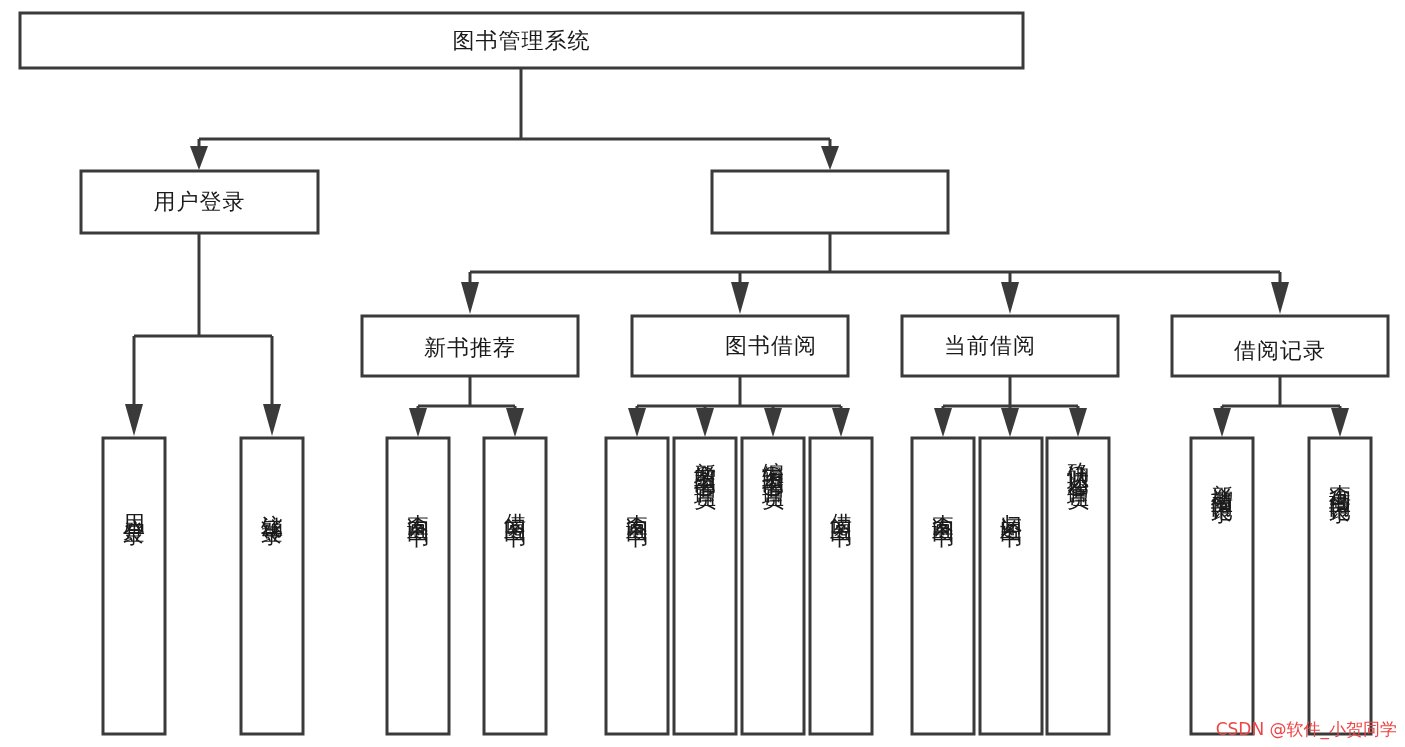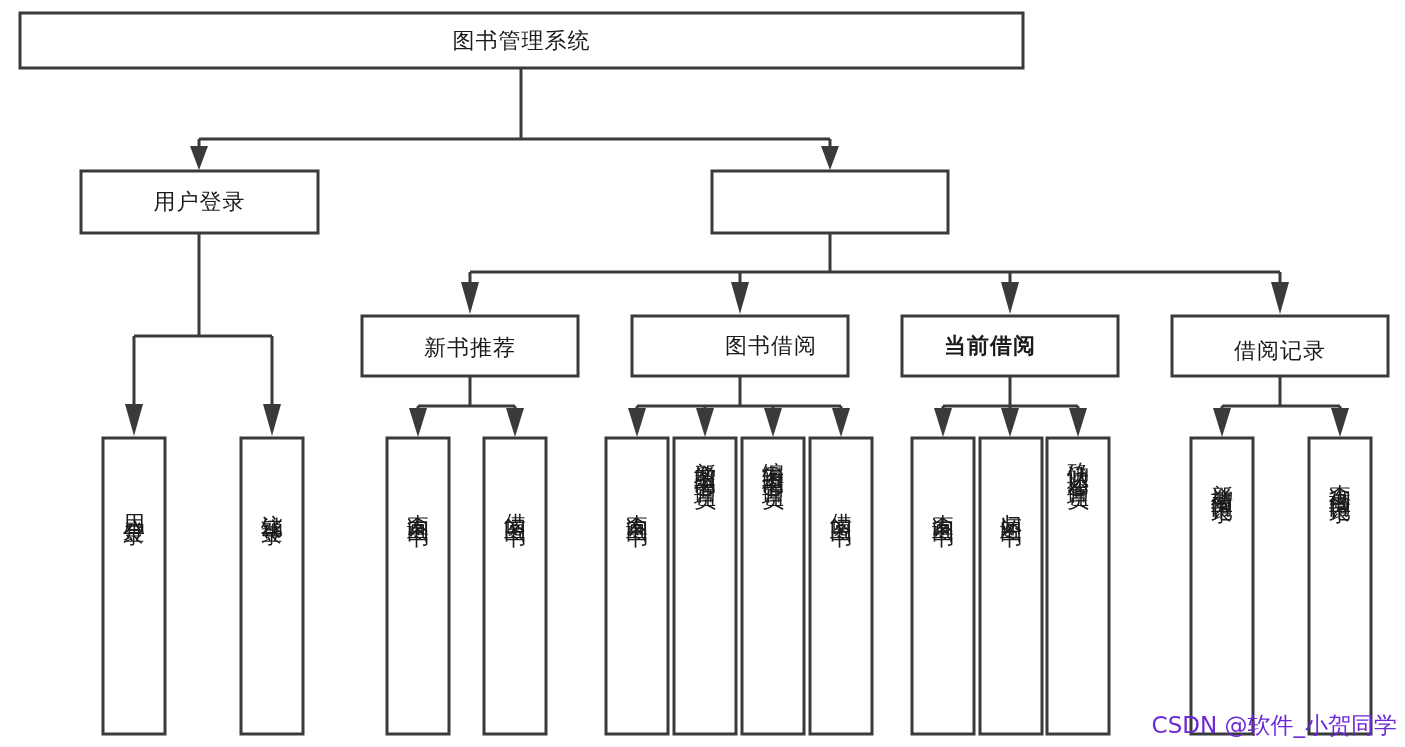--- a/index.html
+++ b/index.html
@@ -68,22 +68,22 @@
     font-size: 22px;
     letter-spacing: 1px;
     color: #1a1a1a;
     white-space: nowrap;
   }
   #watermark {
     position: absolute;
     right: 8px;
     bottom: 6px;
     font-family: "DejaVu Sans", "Liberation Sans", sans-serif;
-    font-size: 23px;
-    color: #6d28d9;
+    font-size: 17px;
+    color: #ef4444;
     white-space: nowrap;
     pointer-events: none;
   }
 </style>
 </head>
 <body>
 
 <div id="diagram-root">
 
   <svg class="diagram" viewBox="0 0 1405 747">
@@ -187,21 +187,21 @@
 
 
   <div class="hlabel-wrap" style="left:362px; top:316px; width:216px; height:64px;">
     <span class="hlabel-text">新书推荐</span>
   </div>
 
   <div class="hlabel-wrap" style="left:632px; top:316px; width:216px; height:60px;margin-left:31px;">
     <span class="hlabel-text">图书借阅</span>
   </div>
 
-  <div class="hlabel-wrap" style="left:902px; top:316px; width:176px; height:60px;font-weight:bold;">
+  <div class="hlabel-wrap" style="left:902px; top:316px; width:176px; height:60px;">
     <span class="hlabel-text">当前借阅</span>
   </div>
 
   <div class="hlabel-wrap" style="left:1172px; top:316px; width:216px; height:69px;">
     <span class="hlabel-text">借阅记录</span>
   </div>
 
   <div class="vlabel-wrap" style="left:103px; top:496px; width:62px; height:238px;">
     <span class="vlabel-text">用户登录</span>
   </div>

